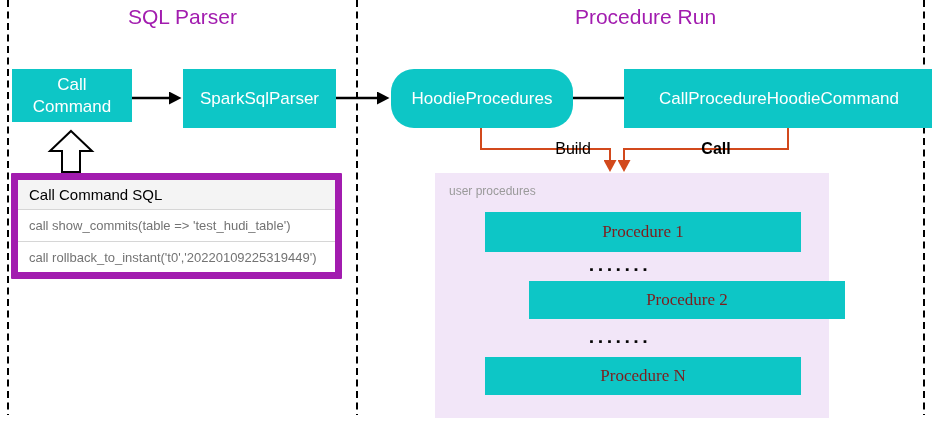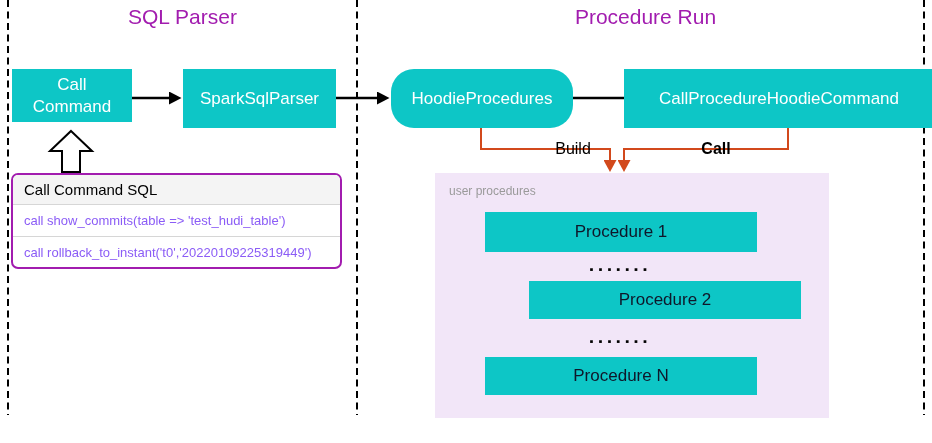--- a/index.html
+++ b/index.html
@@ -32,41 +32,41 @@
   .n-cphc{left:624px;top:69px;width:310px;height:59px;white-space:nowrap;}
 
   .edge-label{
     position:absolute;top:127px;width:70px;text-align:center;font-size:16px;line-height:19px;color:#000;margin-top:12px;
   }
   .lbl-build{left:538px;}
   .lbl-call{left:681px;font-weight:bold;}
 
   .sql-panel{
     position:absolute;left:11px;top:173px;width:331px;box-sizing:border-box;
-    border:2px solid #a21caf;border-radius:7px;background:#fff;overflow:hidden;
+    border:7px solid #a21caf;border-radius:1px;background:#fff;overflow:hidden;
   }
   .sql-panel .hdr{
     height:30px;box-sizing:border-box;background:#f4f4f4;border-bottom:1px solid #d6d6d6;
     display:flex;align-items:center;padding:0 11px;font-size:15px;color:#000;
   }
   .sql-panel .row{
     height:31px;box-sizing:border-box;display:flex;align-items:center;
-    padding:0 11px;font-size:13px;color:#8b5cf6;white-space:nowrap;
+    padding:0 11px;font-size:13px;color:#737373;white-space:nowrap;
   }
   .sql-panel .row + .row{border-top:1px solid #d6d6d6;}
 
   .user-proc{
     position:absolute;left:435px;top:173px;width:370px;height:245px;
     background:var(--lavender);
     padding-left:24px;
   }
   .up-label{position:absolute;left:14px;top:11px;font-size:12px;color:#9a9a9a;}
   .proc-node{
-    position:absolute;left:50px;width:272px;background:var(--teal);color:#0f172a;
-    display:flex;align-items:center;justify-content:center;font-size:17px;
+    position:absolute;left:50px;width:316px;background:var(--teal);color:#7f1d1d;
+    display:flex;align-items:center;justify-content:center;font-size:17px;font-family:Liberation Serif, serif;
   }
   .p1{top:39px;height:40px;}
   .p2{top:108px;height:38px;margin-left:44px;}
   .pn{top:184px;height:38px;}
   .dots{
     position:absolute;left:50px;width:272px;text-align:center;color:#000;
     font-size:11px;letter-spacing:5px;line-height:14px;font-weight:bold;
   }
   .d1{top:89px;}
   .d2{top:161px;}

